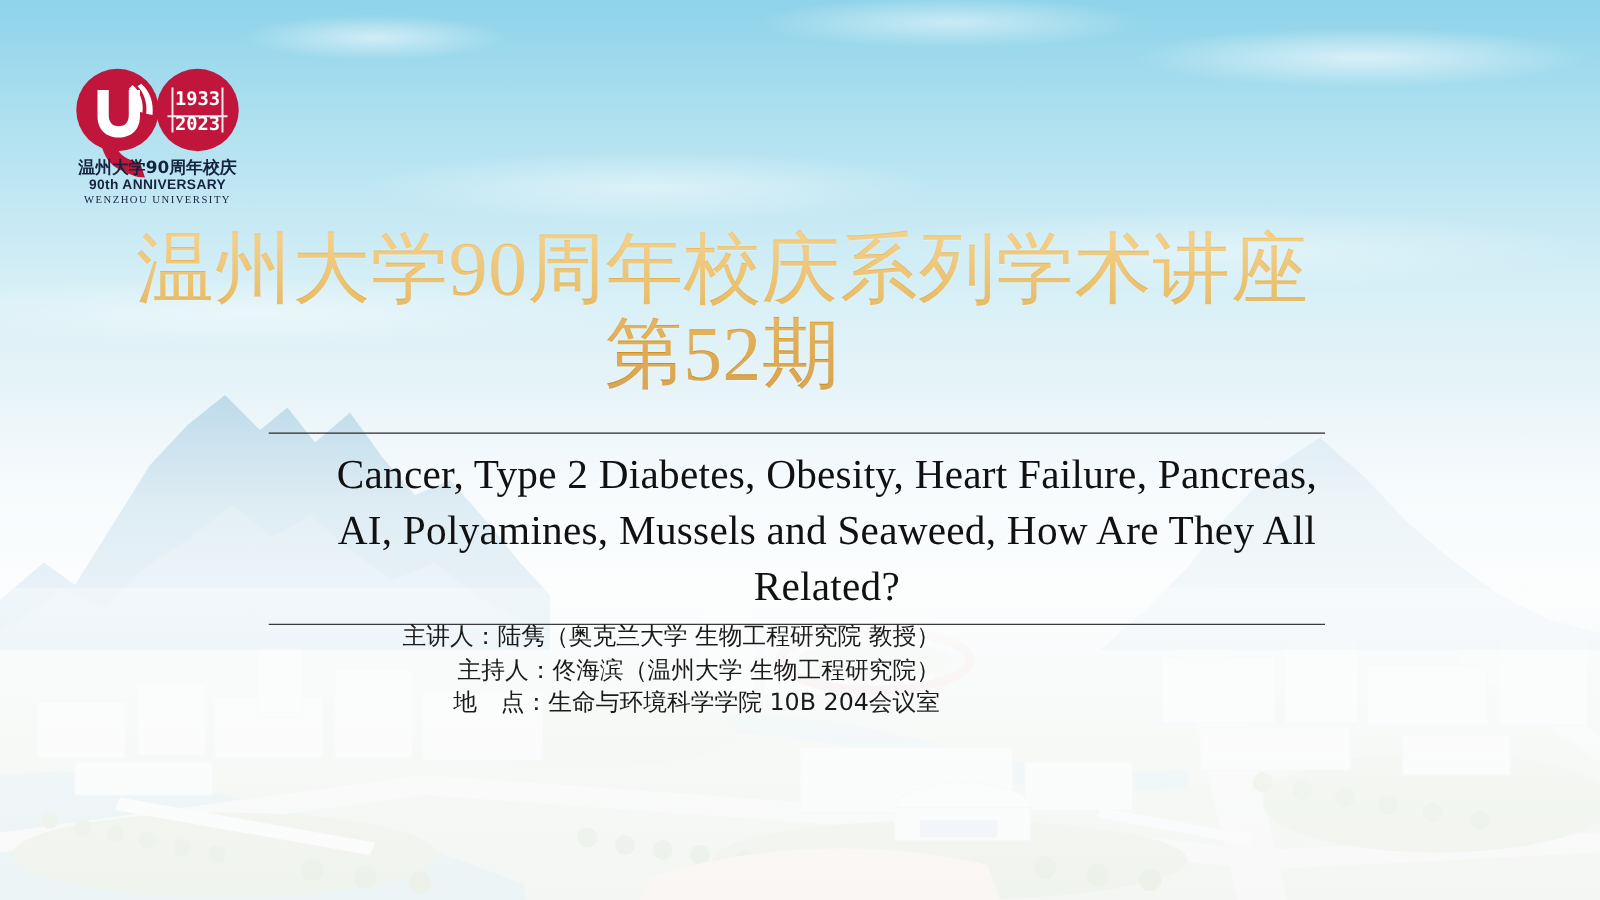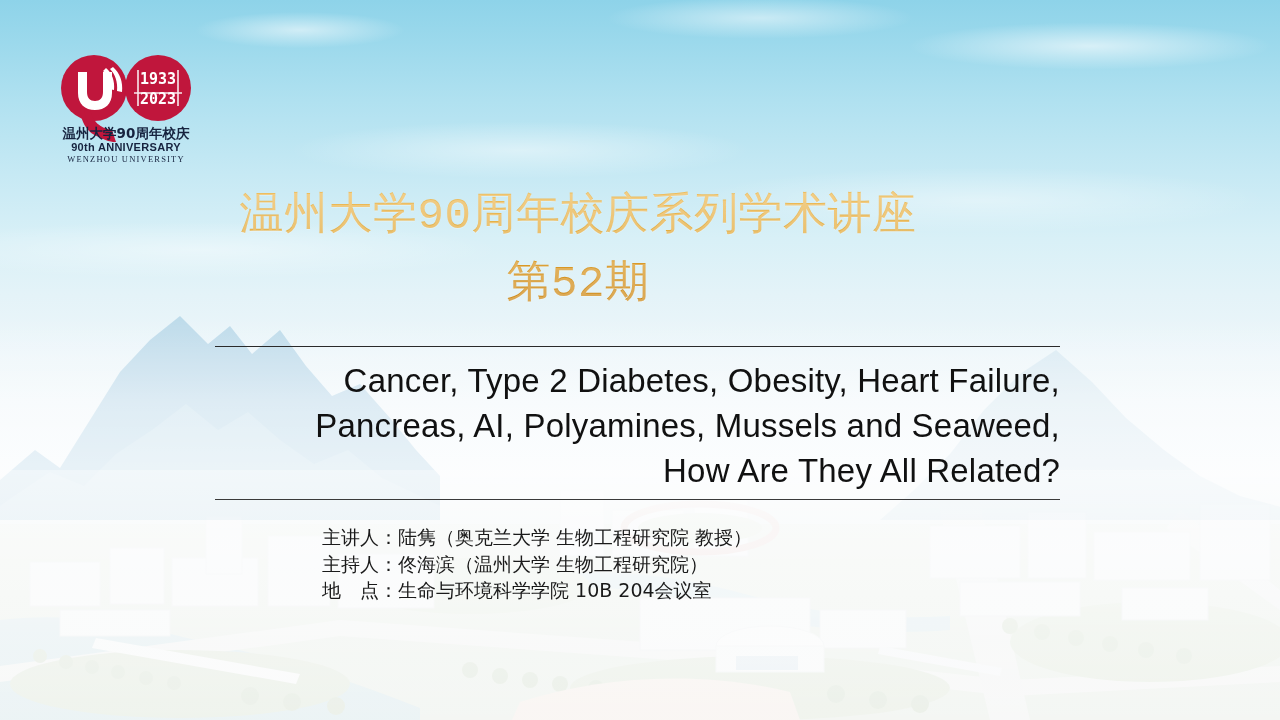--- a/index.html
+++ b/index.html
@@ -72,22 +72,22 @@
   
   .logo{
     position:absolute;left:50px;top:48px;width:152px;height:118px;
   }
   .logo svg{display:block;}
 
   
   .headline{
     position:absolute;left:0;top:182px;width:1156px;
     text-align:center;
-    font-family:Liberation Mono, monospace;
-    font-size:44px;
+    font-family:Liberation Serif, serif;
+    font-size:62px;
     line-height:68px;
     font-weight:400;
     letter-spacing:.5px;
     color:#d99a2b;
     background:linear-gradient(180deg,#f0c369 0%,#e3ab3e 38%,#d4901c 72%,#c9861a 100%);
     -webkit-background-clip:text;
     background-clip:text;
     -webkit-text-fill-color:transparent;
     text-shadow:0 1px 0 rgba(255,255,255,.25);
     white-space:pre-line;
@@ -95,38 +95,38 @@
 
   
   .en-block{
     position:absolute;left:215px;top:346px;width:845px;
   }
   .rule{
     width:100%;height:0;border-top:1.6px solid #2a2a2a;
   }
   .rule.bottom{border-top:1.6px solid #3a3a3a;}
   .en-title{
-    font-family:Liberation Sans, sans-serif;
+    font-family:Liberation Serif, serif;
     font-size:33px;
     line-height:45px;
     color:#111111;
     padding:11px 0 6px 0;
     letter-spacing:.2px;
-    text-align:right;
+    text-align:center;
     margin-left:48px;
   }
 
   
   .details{
-    position:absolute;left:322px;top:524px;
+    position:absolute;left:322px;top:496px;
     font-family:"DejaVu Sans","Liberation Sans",sans-serif;
     font-size:19px;
     line-height:26.5px;
     color:#1a1a1a;
-    text-align:left;
+    text-align:right;
   }
   .details .row{white-space:pre;}
 </style>
 </head>
 <body>
 
 <div id="poster">
 
   <div class="layer clouds"></div>
 

